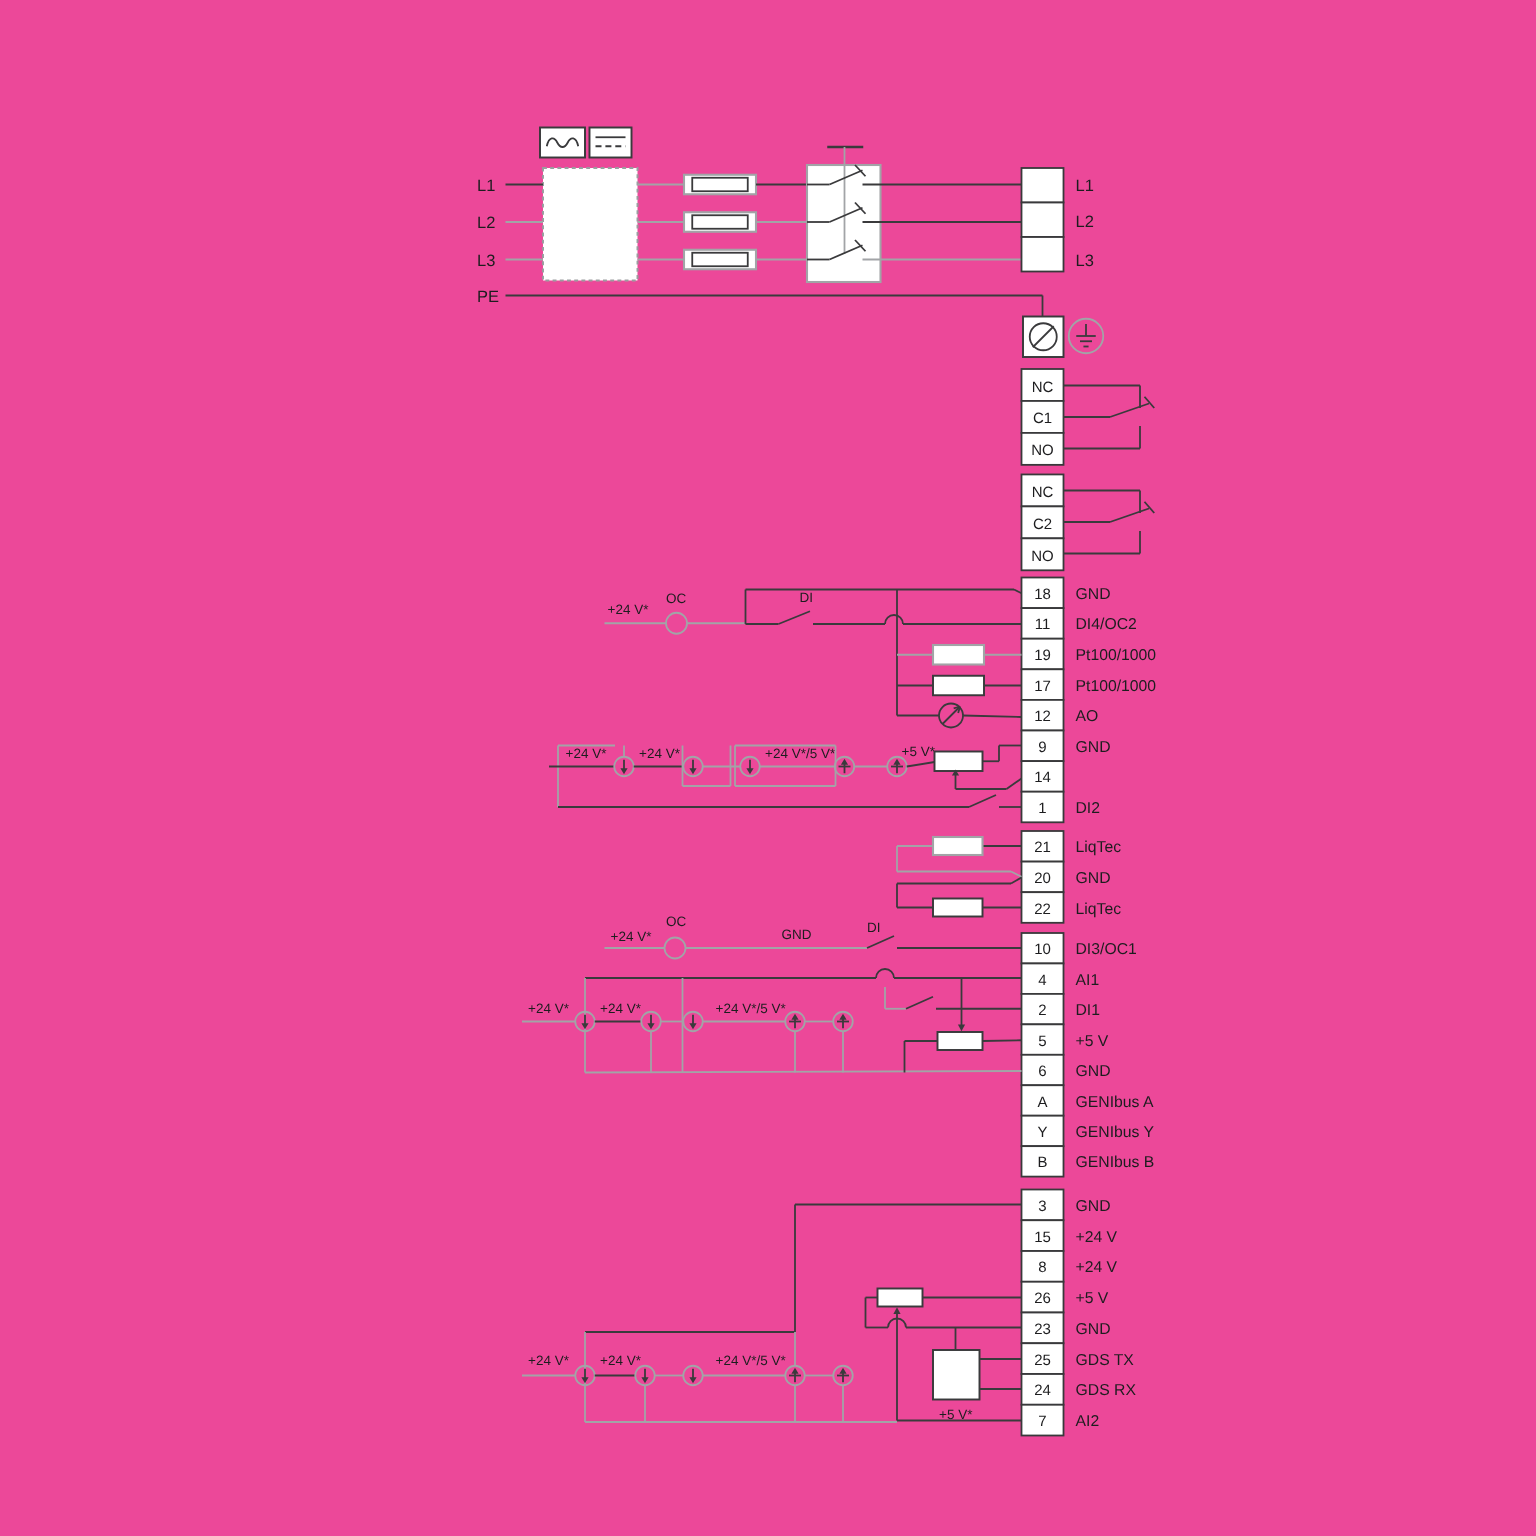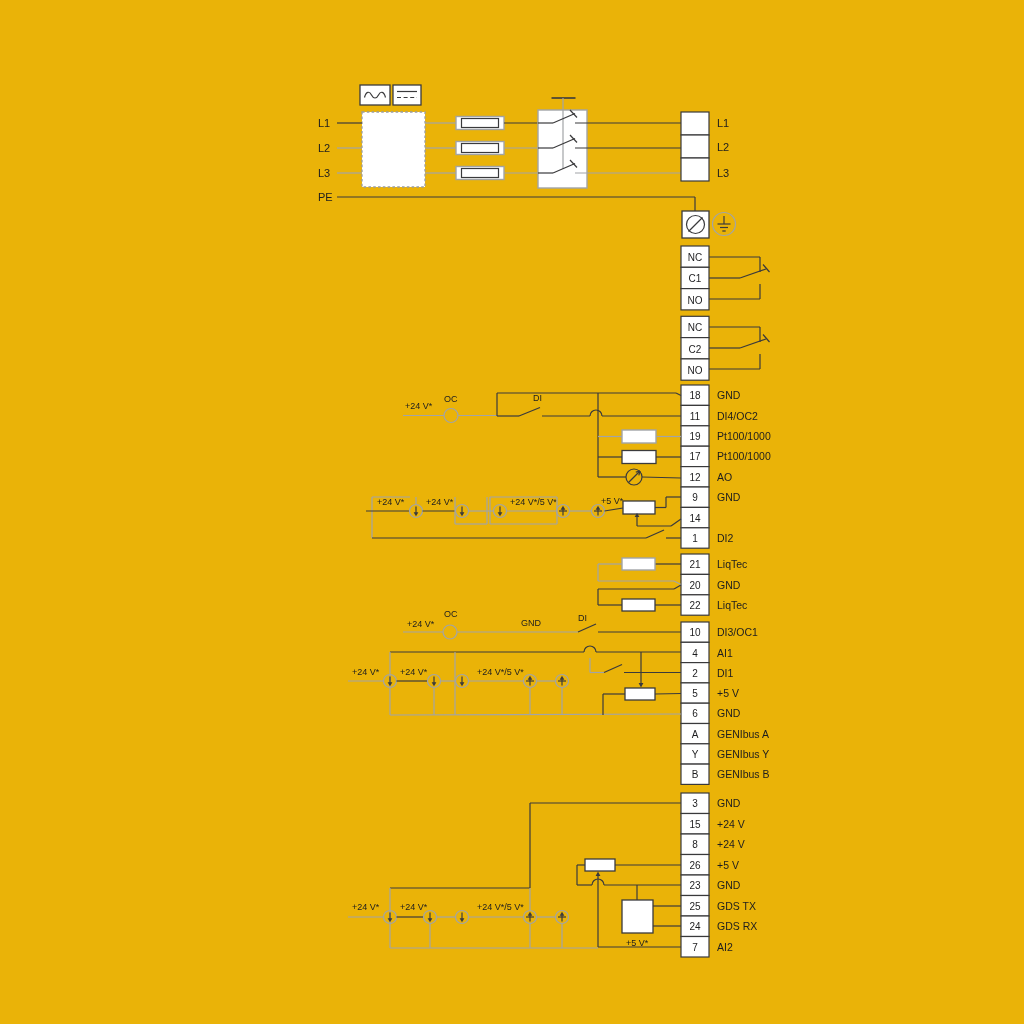--- a/index.html
+++ b/index.html
@@ -1,16 +1,16 @@
 <!DOCTYPE html>
 <html><head>
 <meta charset="utf-8">
 <style>
   html,body{margin:0;padding:0;background:#ffffff;}
-  .sheet{position:relative;width:1024px;height:1024px;background:#eab308;overflow:hidden;
+  .sheet{position:relative;width:1024px;height:1024px;background:#ec4899;overflow:hidden;
          font-family:"Liberation Sans","DejaVu Sans",sans-serif;}
   svg{position:absolute;left:0;top:0;}
   
   .k{stroke:#3a3a3c;stroke-width:1.2;fill:none;}
   .kt{stroke:#3a3a3c;stroke-width:1.6;fill:none;}
   .g{stroke:#a2a4a7;stroke-width:1.2;fill:none;}
   .k2{stroke:#3a3a3c;stroke-width:1.3;fill:#ffffff;}
   .g2{stroke:#a2a4a7;stroke-width:1.4;fill:#ffffff;}
   .cell{stroke:#39393b;stroke-width:1.2;fill:#ffffff;}
   .dashbox{stroke:#9b9da0;stroke-width:1.3;fill:#ffffff;stroke-dasharray:2.6 2.2;}

